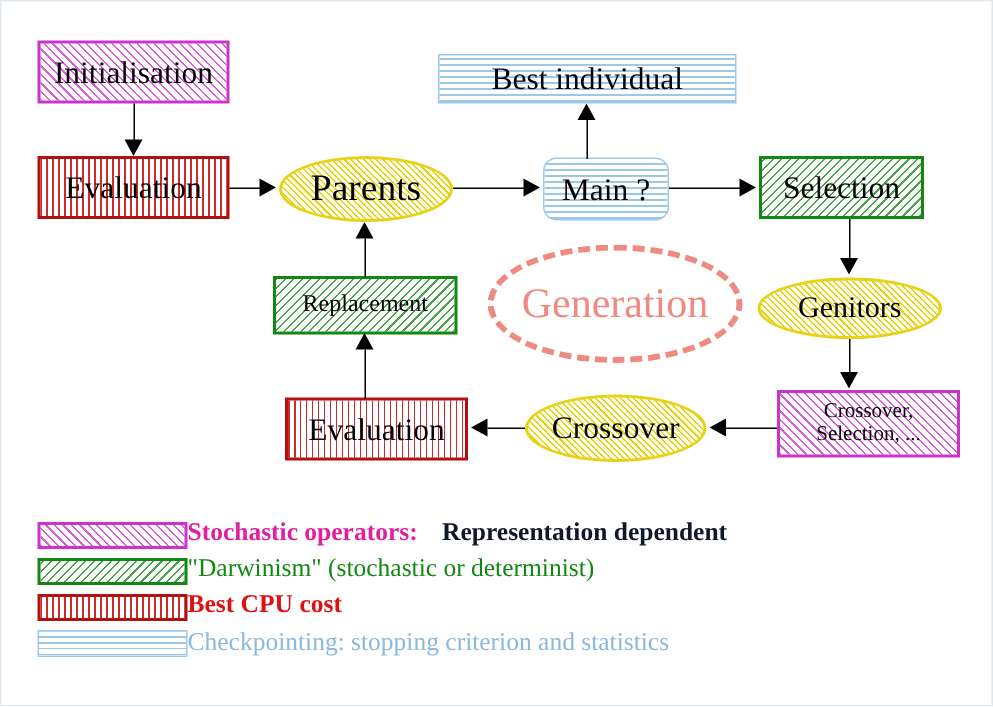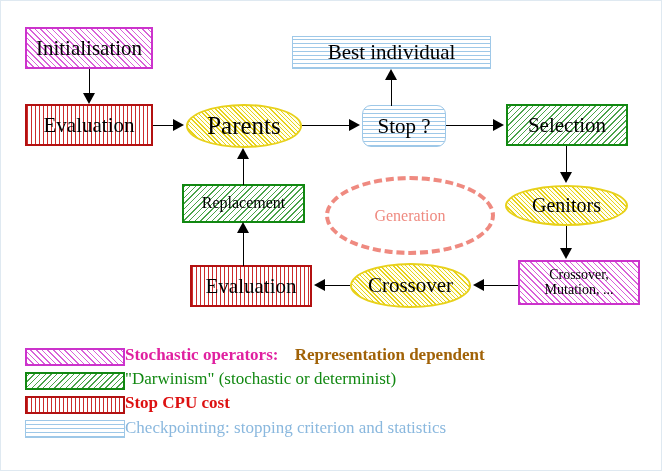--- a/index.html
+++ b/index.html
@@ -141,42 +141,42 @@
 
   <div class="node fill-yellow ellipse" style="left:186px; top:104px; width:116px; height:44px; font-size:25px;">
     <span>Parents</span>
   </div>
 
   <div class="node fill-blue" style="left:292px; top:36px; width:199px; height:33px; font-size:21px;">
     <span>Best individual</span>
   </div>
 
   <div class="node fill-blue rounded" style="left:362px; top:105px; width:84px; height:42px; font-size:21px;">
-    <span>Stop ?</span>
-  </div>
-
-  <div class="node fill-green" style="left:506px; top:104px; width:122px; height:42px; font-size:21px;">
+    <span>Main ?</span>
+  </div>
+
+  <div class="node fill-green" style="left:506px; top:104px; width:110px; height:42px; font-size:21px;">
     <span>Selection</span>
   </div>
 
   <div class="node fill-green" style="left:182px; top:184px; width:123px; height:39px; font-size:16px;">
     <span>Replacement</span>
   </div>
 
-  <div class="gen-ellipse" style="left:325px; top:176px; width:170px; height:79px; font-size:16px;">
+  <div class="gen-ellipse" style="left:325px; top:163px; width:170px; height:79px; font-size:28px;">
     <span>Generation</span>
   </div>
 
   <div class="node fill-yellow ellipse" style="left:505px; top:185px; width:123px; height:41px; font-size:20px;">
     <span>Genitors</span>
   </div>
 
   <div class="node fill-magenta" style="left:518px; top:260px; width:122px; height:45px; font-size:14px; flex-direction:column; justify-content:center;">
     <span>Crossover,</span>
-    <span>Mutation, ...</span>
+    <span>Selection, ...</span>
   </div>
 
   <div class="node fill-red" style="left:190px; top:265px; width:122px; height:42px; font-size:21px;">
     <span>Evaluation</span>
   </div>
 
   <div class="node fill-yellow ellipse" style="left:350px; top:263px; width:121px; height:45px; font-size:21px;">
     <span>Crossover</span>
   </div>
 
@@ -209,31 +209,31 @@
 
   <div class="edge edge-v" style="left:243px; top:233px; height:33px;"></div>
   <div class="arrow arrow-u" style="left:237px; top:222px;"></div>
 
   <div class="edge edge-v" style="left:243px; top:159px; height:26px;"></div>
   <div class="arrow arrow-u" style="left:237px; top:148px;"></div>
 
   <div class="legend-swatch fill-magenta" style="left:25px; top:348px;"></div>
   <div class="legend-text" style="top:345px; color:#e020a0;">
     <span>Stochastic operators:</span>
-    <span style="color:#a16207; margin-left:12px;margin-top:20px;">Representation dependent</span>
+    <span style="color:#0f172a; margin-left:12px;margin-top:20px;">Representation dependent</span>
   </div>
 
   <div class="legend-swatch fill-green" style="left:25px; top:372px;"></div>
   <div class="legend-text reg" style="top:369px; color:#118811;">
     <span>"Darwinism" (stochastic or determinist)</span>
   </div>
 
   <div class="legend-swatch fill-red" style="left:25px; top:396px;"></div>
   <div class="legend-text" style="top:393px; color:#dd1111;">
-    <span>Stop CPU cost</span>
+    <span>Best CPU cost</span>
   </div>
 
   <div class="legend-swatch fill-blue" style="left:25px; top:420px;"></div>
   <div class="legend-text reg" style="top:418px; color:#8ab8de;">
     <span>Checkpointing: stopping criterion and statistics</span>
   </div>
 
 </div>
 
 </body></html>

